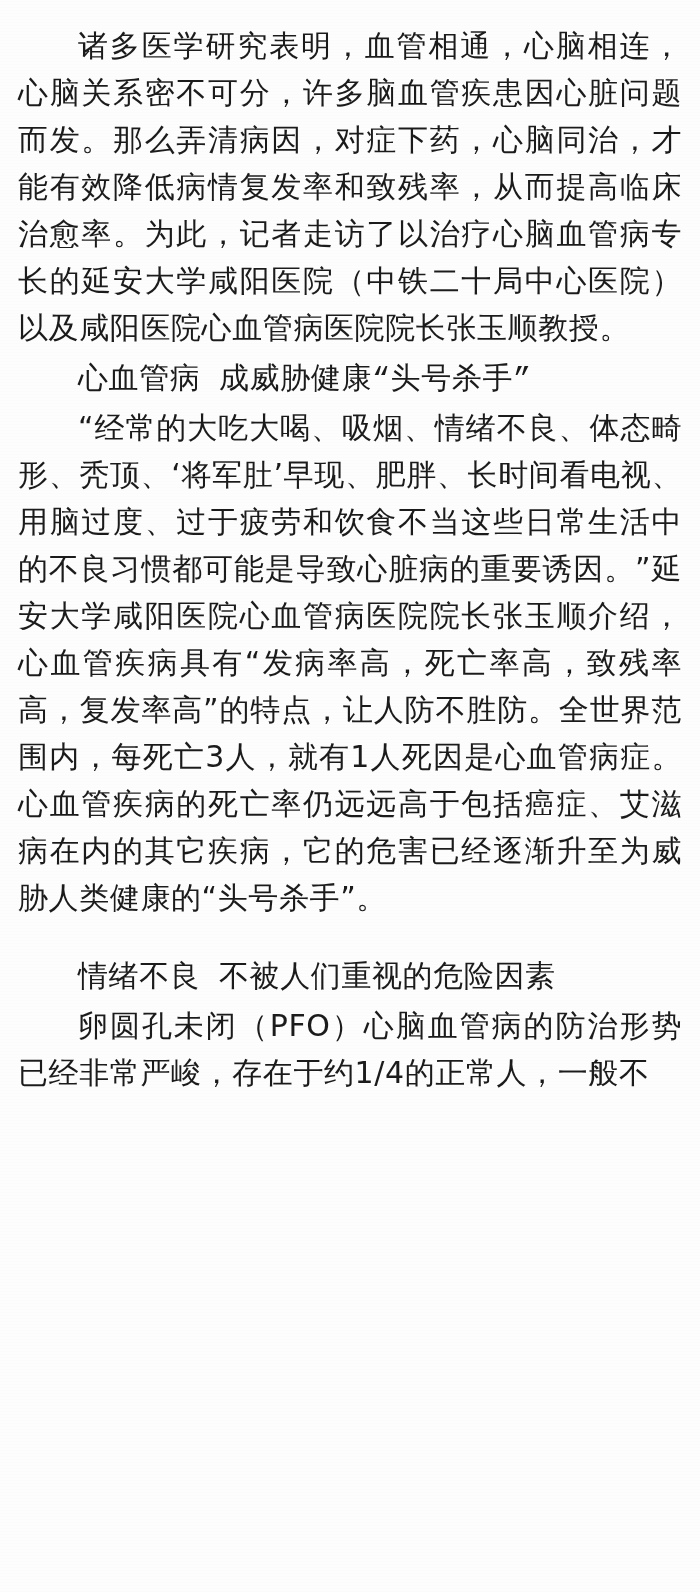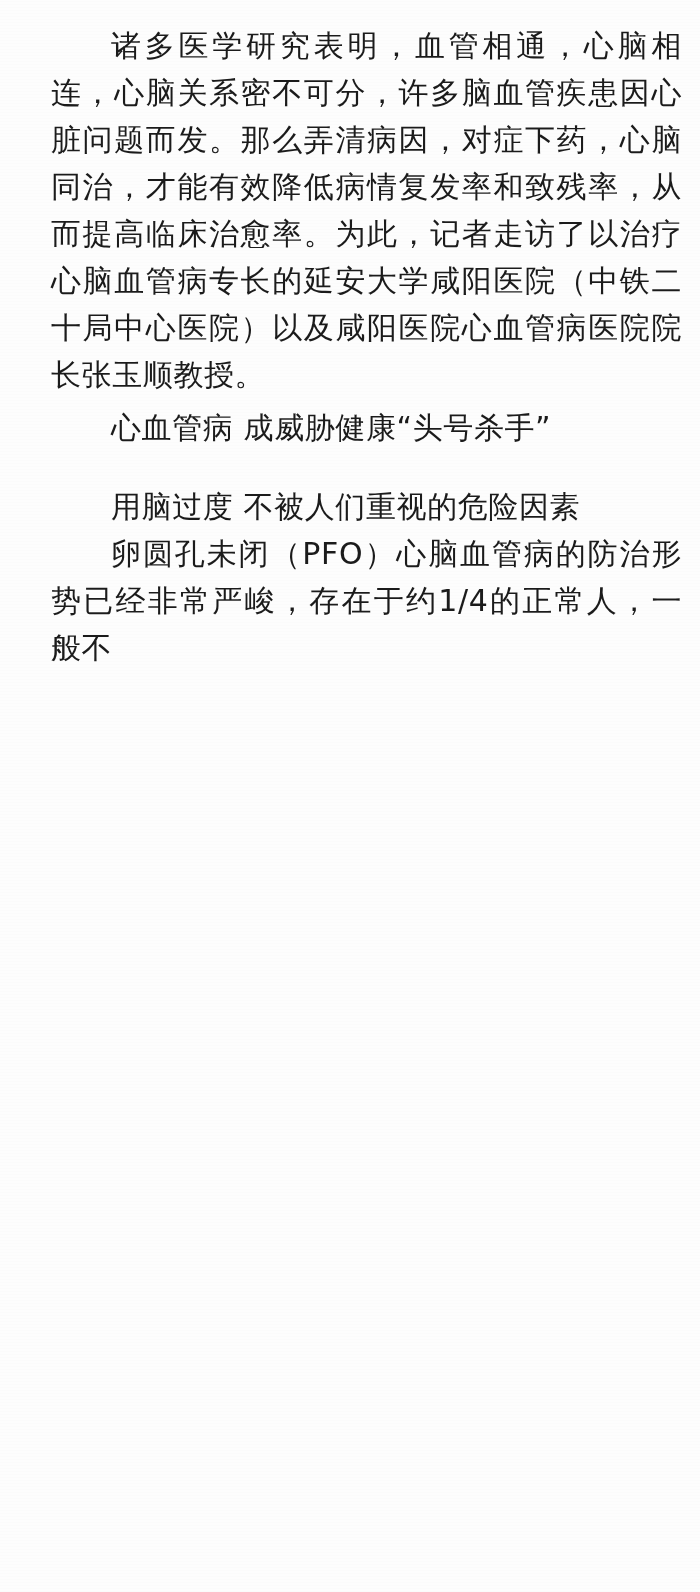--- a/index.html
+++ b/index.html
@@ -16,21 +16,20 @@
     position: relative;
     width: 700px;
     min-height: 1592px;
     background: #fdfdfd;
     padding: 0;
     box-sizing: border-box;
     overflow: hidden;
   }
   .article {
     padding: 22px 18px 10px 18px;
-    margin-left: 33px;
   }
   .para {
     font-size: 30px;
     line-height: 47px;
     color: #1b1b1b;
     text-align: justify;
     text-justify: inter-ideograph;
     margin: 0 0 2px 0;
     letter-spacing: 0.6px;
     font-weight: 500;
@@ -39,20 +38,21 @@
     text-indent: 2em;
   }
   .subhead {
     font-size: 30px;
     line-height: 47px;
     color: #1b1b1b;
     margin: 0;
     text-indent: 2em;
     letter-spacing: 0.6px;
     font-weight: 500;
+    font-family: Liberation Mono, monospace;
   }
   .gap {
     height: 28px;
   }
   .small-gap {
     height: 4px;
   }
   .noise-overlay {
     position: absolute;
     inset: 0;
@@ -73,25 +73,26 @@
 
 <div class="page">
   <div class="article">
 
     <p class="para indent">诸多医学研究表明，血管相通，心脑相连，心脑关系密不可分，许多脑血管疾患因心脏问题而发。那么弄清病因，对症下药，心脑同治，才能有效降低病情复发率和致残率，从而提高临床治愈率。为此，记者走访了以治疗心脑血管病专长的延安大学咸阳医院（中铁二十局中心医院）以及咸阳医院心血管病医院院长张玉顺教授。</p>
 
     <div class="small-gap"></div>
 
     <p class="subhead">心血管病 成威胁健康“头号杀手”</p>
 
+    <p class="para indent">“经常的大吃大喝、吸烟、情绪不良、体态畸形、秃顶、‘将军肚’早现、肥胖、长时间看电视、用脑过度、过于疲劳和饮食不当这些日常生活中的不良习惯都可能是导致心脏病的重要诱因。”延安大学咸阳医院心血管病医院院长张玉顺介绍，心血管疾病具有“发病率高，死亡率高，致残率高，复发率高”的特点，让人防不胜防。全世界范围内，每死亡3人，就有1人死因是心血管病症。心血管疾病的死亡率仍远远高于包括癌症、艾滋病在内的其它疾病，它的危害已经逐渐升至为威胁人类健康的“头号杀手”。</p>
 
     <div class="small-gap"></div>
 
 
     <div class="gap"></div>
 
-    <p class="subhead">用脑过度 不被人们重视的危险因素</p>
+    <p class="subhead">情绪不良 不被人们重视的危险因素</p>
 
     <p class="para indent">卵圆孔未闭（PFO）心脑血管病的防治形势已经非常严峻，存在于约1/4的正常人，一般不</p>
 
   </div>
   <div class="noise-overlay"></div>
 </div>
 
 </body></html>

